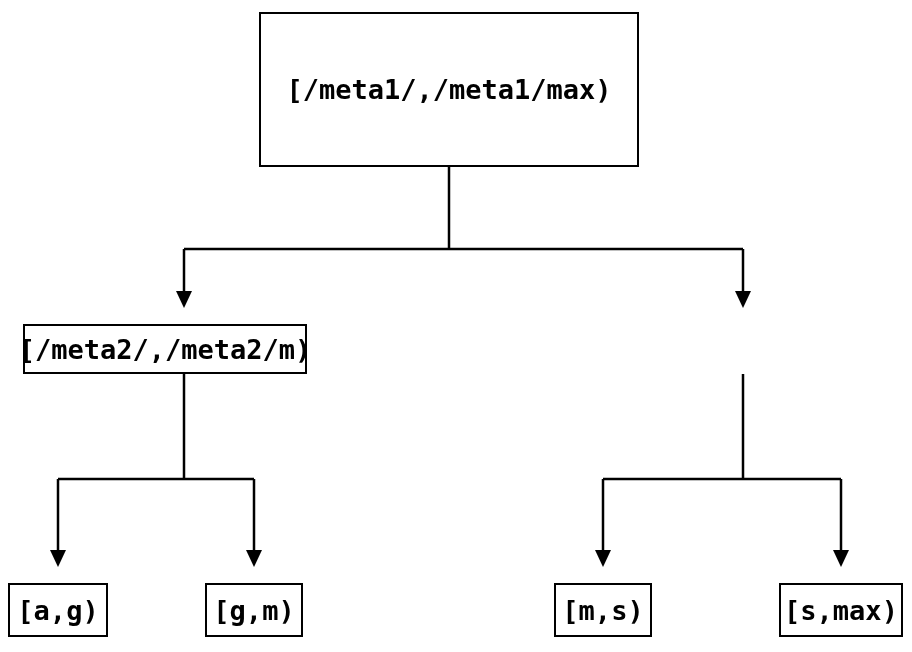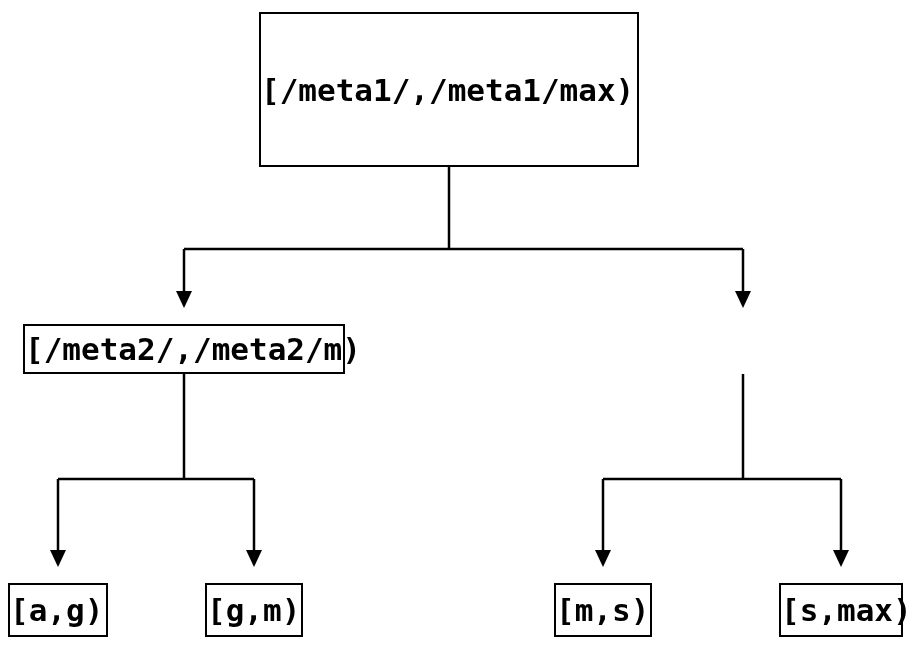--- a/index.html
+++ b/index.html
@@ -22,28 +22,29 @@
     width: 912px;
     height: 652px;
   }
   .node {
     position: absolute;
     box-sizing: border-box;
     border: 2.5px solid #000000;
     background: #ffffff;
     display: flex;
     align-items: center;
+    justify-content: center;
     color: #000000;
     font-weight: bold;
-    font-size: 31px;
+    font-size: 27px;
     letter-spacing: 0px;
     white-space: nowrap;
   }
   .node-root   { left: 259px; top: 12px;  width: 380px; height: 155px; }
-  .node-left   { left: 23px;  top: 324px; width: 322px; height: 50px; }
+  .node-left   { left: 23px;  top: 324px; width: 284px; height: 50px; }
   .node-right  { left: 583px; top: 324px; width: 320px; height: 50px; }
   .node-leaf-ag   { left: 8px;   top: 583px; width: 100px; height: 54px; }
   .node-leaf-gm   { left: 205px; top: 583px; width: 98px;  height: 54px; }
   .node-leaf-ms   { left: 554px; top: 583px; width: 98px;  height: 54px; }
   .node-leaf-smax { left: 779px; top: 583px; width: 124px; height: 54px; }
 </style>
 </head>
 <body>
 
 <div class="canvas">

